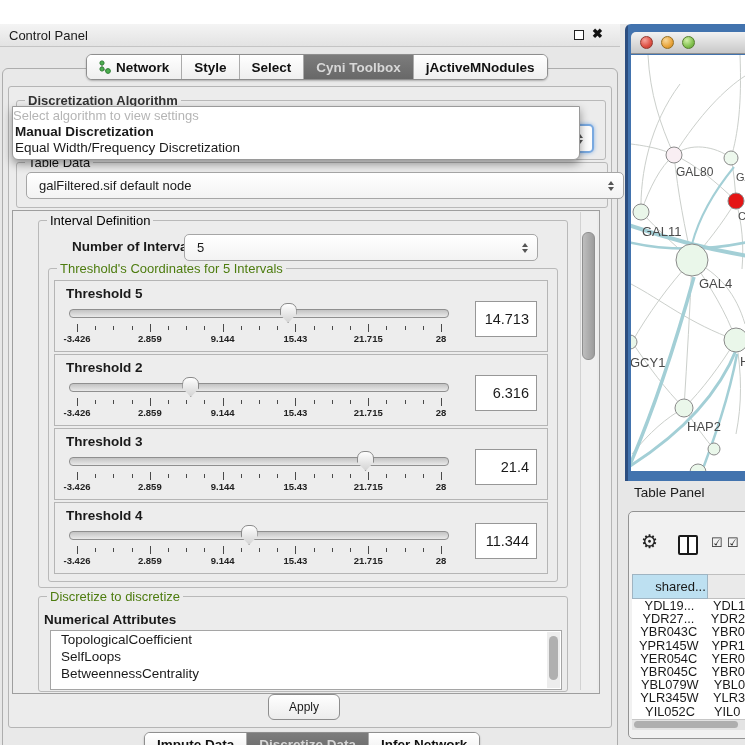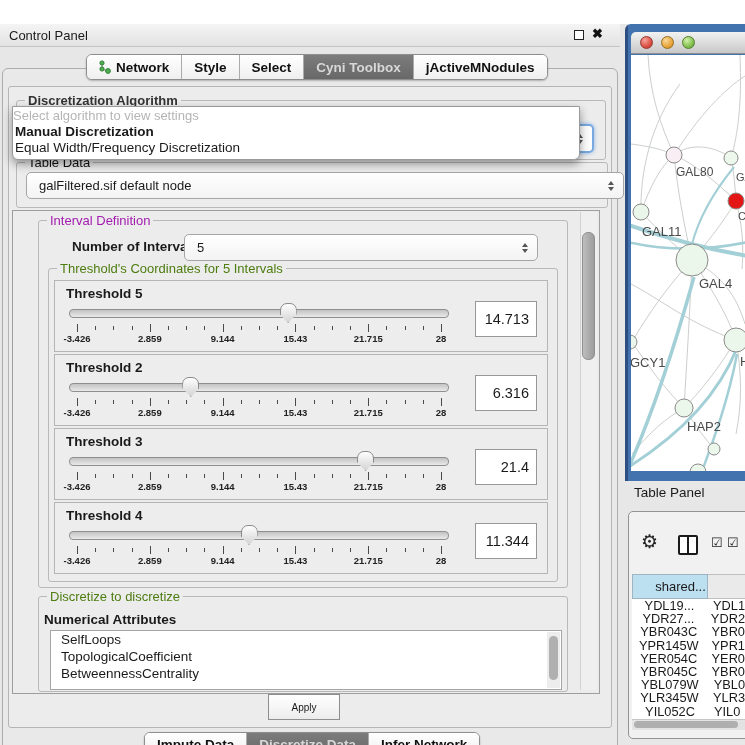--- a/index.html
+++ b/index.html
@@ -21,21 +21,21 @@
           border-radius:6px;overflow:hidden;background:#fff;box-shadow:0 1px 2px rgba(0,0,0,.25);}
   .tabbar-top{left:86px;top:30px;}
   .tabbar-bottom{left:144px;top:708px;height:22px;}
   .seg{padding:0 12px;display:flex;align-items:center;gap:5px;font-size:13.5px;font-weight:600;
        color:#111;background:linear-gradient(#FFFFFF,#EFEFEF);border-left:1px solid #ABABAB;white-space:nowrap;}
   .seg:first-child{border-left:none;}
   .seg.sel{background:linear-gradient(#7C7C7C,#686868);color:#D8D8D8;}
   
   .gbox{position:absolute;border:1px solid #B9B9B9;border-radius:3px;}
   .legend{position:absolute;top:-8px;left:8px;background:#ECECEC;padding:0 3px;font-size:13px;white-space:nowrap;}
-  .legend.green{color:#a21caf;}
+  .legend.green{color:#000000;}
   .legend.blue{color:#4d7c0f;}
   .legend.bold{font-weight:bold;color:#333;}
   
   .combo{position:absolute;background:linear-gradient(#FFFFFF,#F3F3F3);border:1px solid #A6A6A6;
          border-radius:5px;display:flex;align-items:center;padding:0 12px;font-size:13px;}
   .spin{position:absolute;right:9px;top:50%;transform:translateY(-50%);display:flex;flex-direction:column;gap:2px;}
   .spin i{display:block;width:0;height:0;border-left:3.5px solid transparent;border-right:3.5px solid transparent;}
   .spin .up{border-bottom:4.5px solid #555;}
   .spin .down{border-top:4.5px solid #555;}
   .focus-combo{position:absolute;left:24px;top:100px;width:566px;height:25px;background:#FDFDFD;
@@ -74,21 +74,21 @@
         font-size:14.5px;display:flex;align-items:center;justify-content:flex-end;padding-right:7px;box-sizing:border-box;}
   
   .attr-title{position:absolute;left:44px;top:588px;font-weight:bold;font-size:13.5px;}
   .alist{position:absolute;left:50px;top:606px;width:510px;height:58px;background:#fff;
          border:1px solid #A5A5A5;overflow:hidden;}
   .litem{height:17px;line-height:17px;padding-left:10px;font-size:13.5px;white-space:nowrap;}
   .alist-track{position:absolute;right:1px;top:1px;width:13px;height:56px;background:#EDEDED;}
   .alist-thumb{position:absolute;right:3px;top:5px;width:9px;height:44px;background:#B0B0B0;border-radius:5px;}
   
   .btn{position:absolute;display:flex;align-items:center;justify-content:center;
-       background:linear-gradient(#FFFFFF,#ECECEC);border:1px solid #8E8E8E;border-radius:0;font-size:10px;}
+       background:linear-gradient(#FFFFFF,#ECECEC);border:1px solid #8E8E8E;border-radius:6px;font-size:12px;}
   
   .net-frame{position:absolute;left:625px;top:0;width:120px;height:457px;border-top-left-radius:6px;
              background:linear-gradient(90deg,#2C4E80 0px,#2C4E80 3px,#4273AE 3px);}
   .mac-titlebar{position:absolute;left:631px;top:8px;width:114px;height:22px;
                 background:linear-gradient(#F2F2F2,#C8C8C8);border-top-left-radius:5px;
                 border-bottom:1px solid #8F8F8F;display:flex;align-items:center;padding-left:9px;gap:8px;box-sizing:border-box;}
   .light{width:13px;height:13px;border-radius:50%;box-sizing:border-box;}
   .light.red{background:radial-gradient(circle at 35% 30%,#F6A49C,#DD4F43 60%,#B23A30);border:1px solid #93382F;}
   .light.orange{background:radial-gradient(circle at 35% 30%,#F8D89A,#E9A43B 60%,#BF7F23);border:1px solid #97701F;}
   .light.green{background:radial-gradient(circle at 35% 30%,#D2F0A8,#82C14F 60%,#5E9A35);border:1px solid #557E2D;}
@@ -370,22 +370,22 @@
           </div>
           <div class="vbox">11.344</div>
         </div>
       </div>
 
     <div class="gbox" style="left:38px;top:572px;width:528px;height:94px;">
       <span class="legend blue">Discretize to discretize</span>
     </div>
     <div class="attr-title">Numerical Attributes</div>
     <div class="alist" id="attr-list">
-      <div class="litem">SelfLoops</div>
-        <div class="litem">TopologicalCoefficient</div>
+      <div class="litem">TopologicalCoefficient</div>
+        <div class="litem">SelfLoops</div>
         <div class="litem">BetweennessCentrality</div>
         <div class="alist-track"></div>
       <div class="alist-thumb"></div>
     </div>
 
     <div class="btn" style="left:268px;top:670px;width:70px;height:24px;">Apply</div>
 
     <div class="tabbar tabbar-bottom" id="bottom-tabs">
         <div class="seg">
           <span>Impute Data</span>

